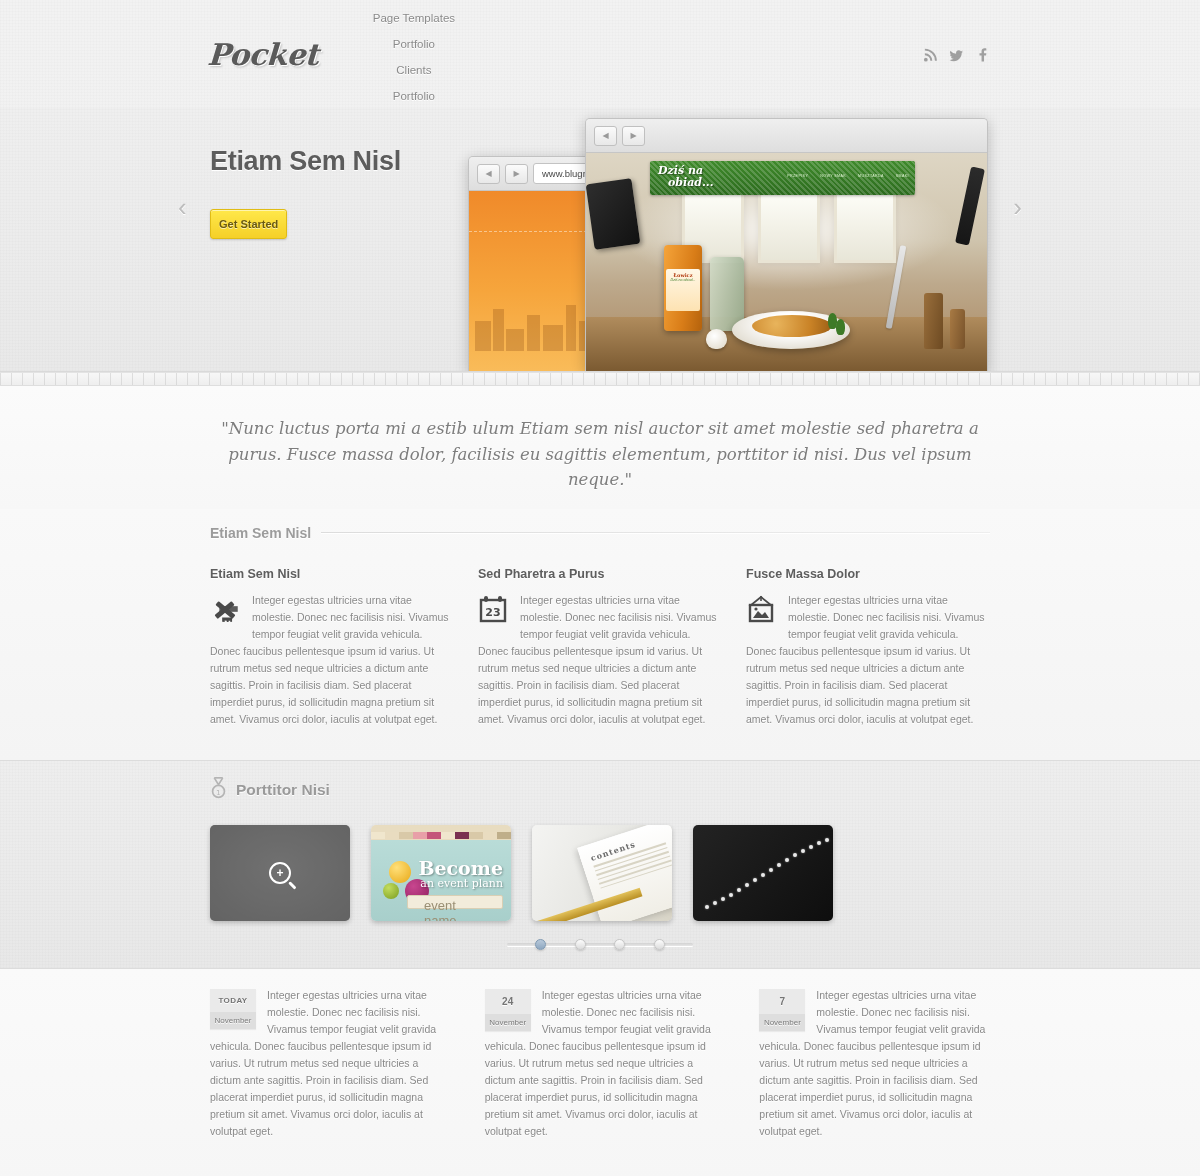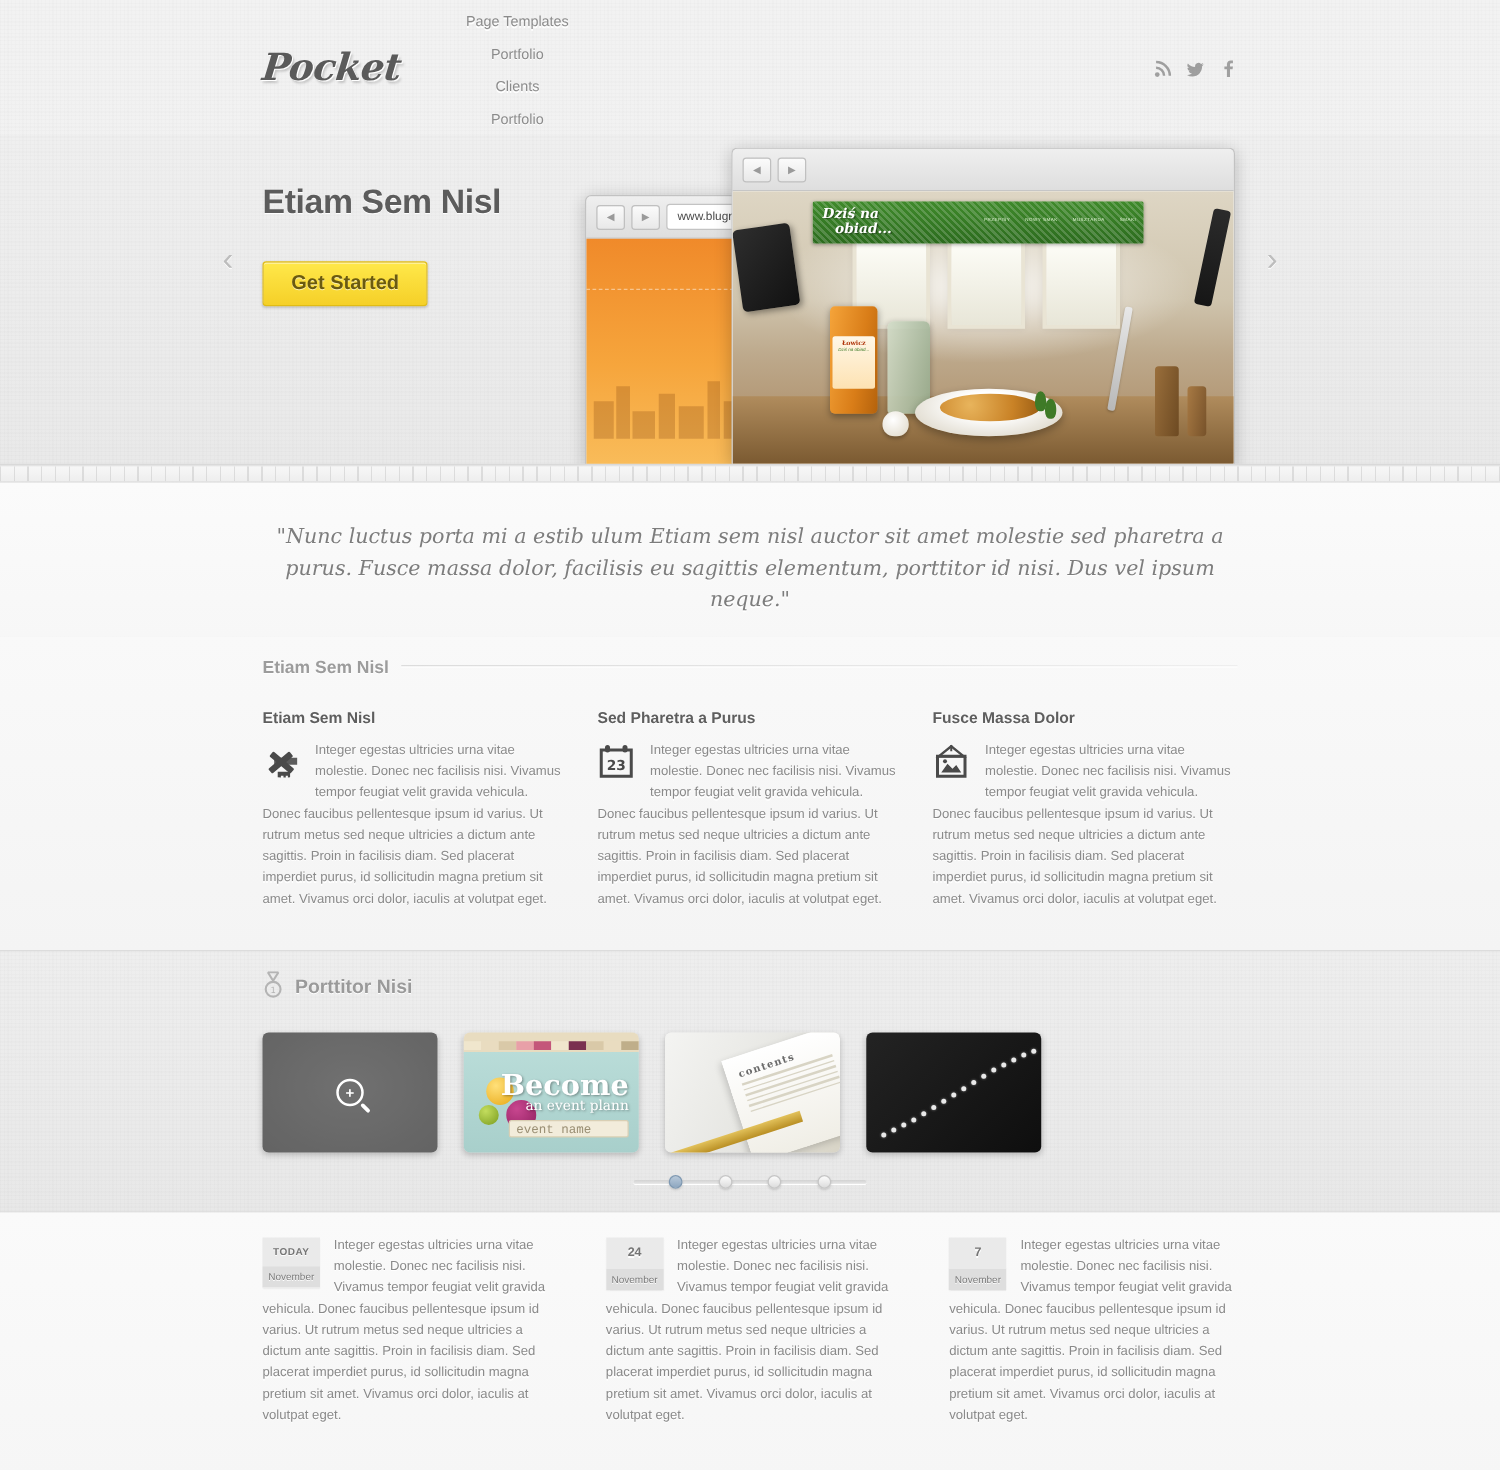--- a/index.html
+++ b/index.html
@@ -53,21 +53,21 @@
   .hero-title {
     font-size: 27px; font-weight: bold; color: #5c5c5c;
     text-shadow: 0 1px 0 #fff; margin-bottom: 13px; letter-spacing: -0.3px;
   }
   .hero-p { font-size: 11.5px; line-height: 1.55; color: #6a6a6a; text-shadow: 0 1px 0 #fff; font-weight: bold; }
   .hl { background: #ffe94d; padding: 1px 2px; color: #4a4a4a; }
   .btn-start {
     display: inline-block; margin-top: 19px;
     background: linear-gradient(#ffe84a, #f5d028);
     border: 1px solid #e0bc16; border-radius: 3px;
-    padding: 8px 22px; font-size: 16px; font-weight: bold;
+    padding: 8px 8px; font-size: 11px; font-weight: bold;
     color: #6a5a10; text-shadow: 0 1px 0 rgba(255,255,255,.6);
     box-shadow: 0 1px 2px rgba(0,0,0,.18), inset 0 1px 0 rgba(255,255,255,.55);
     cursor: pointer;
   }
   .arrow-l, .arrow-r {
     position: absolute; top: 84px; font-size: 26px; color: #bdbdbd;
     text-shadow: 0 1px 0 #fff; cursor: pointer; user-select: none;
   }
   .arrow-l { left: -32px; }
   .arrow-r { right: -32px; }
@@ -183,23 +183,23 @@
   .thumb .ov { position:absolute; inset:0; background:rgba(90,90,90,.55); display:flex; align-items:center; justify-content:center; }
   .mag { width:22px;height:22px;border:2.5px solid #fff;border-radius:50%; position:relative; }
   .mag::after { content:""; position:absolute; right:-8px; bottom:-5px; width:9px;height:2.5px;background:#fff; transform:rotate(45deg); border-radius:2px;}
   .mag span { position:absolute; inset:0; display:flex; align-items:center; justify-content:center; color:#fff; font-size:12px; font-weight:bold; }
 
   .t1 { background: radial-gradient(ellipse at 50% 45%, #8d8d8d, #6f6f6f); }
   .t2 { background: linear-gradient(#e8dcc0 0%, #e8dcc0 16%, #b9dcd8 16%, #a8cfcb 100%); }
   .t2 .bars { position:absolute; top:7px; left:0; right:0; height:7px; display:flex; }
   .t2 .bars i { flex:1; }
   .t2 .hdn { position:absolute; top:34px; right:8px; text-align:right; font-family:"DejaVu Serif",serif; color:#fff; text-shadow:1px 1px 2px rgba(0,0,0,.35); }
-  .t2 .hdn b { display:block; font-size:23px; line-height:18px; }
+  .t2 .hdn b { display:block; font-size:19px; line-height:18px; }
   .t2 .hdn i { display:block; font-size:11px; font-style:normal; }
-  .t2 .fld { position:absolute; bottom:12px; right:8px; width:96px;height:14px; background:#f2ecdb; border:1px solid #d9cfb4; border-radius:2px; font-family:Liberation Mono, monospace; font-size:10px; color:#9a8f74; padding:2px 5px; }
+  .t2 .fld { position:absolute; bottom:12px; right:8px; width:96px;height:14px; background:#f2ecdb; border:1px solid #d9cfb4; border-radius:2px; font-family:Liberation Sans, sans-serif; font-size:13px; color:#9a8f74; padding:2px 16px; }
   .t2 .ball { position:absolute; border-radius:50%; }
   .t3 { background: linear-gradient(120deg,#f4f4f2 0%, #e6e6e2 55%, #d8d4c6 100%); }
   .t3 .page { position:absolute; right:-12px; top:6px; width:96px;height:86px; background:linear-gradient(#fff,#f0eee6); transform:rotate(-18deg); box-shadow:-2px 2px 6px rgba(0,0,0,.18); }
   .t3 .page b { display:block; font-family:"DejaVu Serif",serif; font-size:8px; color:#6a6a6a; margin:9px 0 0 10px; letter-spacing:1px; }
   .t3 .page i { display:block; height:1.5px; background:#d8d4c4; margin:3px 10px; }
   .t3 .gold { position:absolute; left:-8px; bottom:6px; width:120px;height:9px; background:linear-gradient(#e2c15a,#b98f24); transform:rotate(-18deg); }
   .t4 { background: linear-gradient(135deg,#232323,#0e0e0e); }
   .t4 .dots { position:absolute; inset:0; }
   .t4 .dots i { position:absolute; width:4px;height:4px;background:#e9e9e9; border-radius:50%; box-shadow:0 0 2px rgba(255,255,255,.5); }
   .t5 { background: linear-gradient(100deg,#2a1d12 0%, #6d4321 45%, #c78a3f 78%, #e7b96d 100%); }

